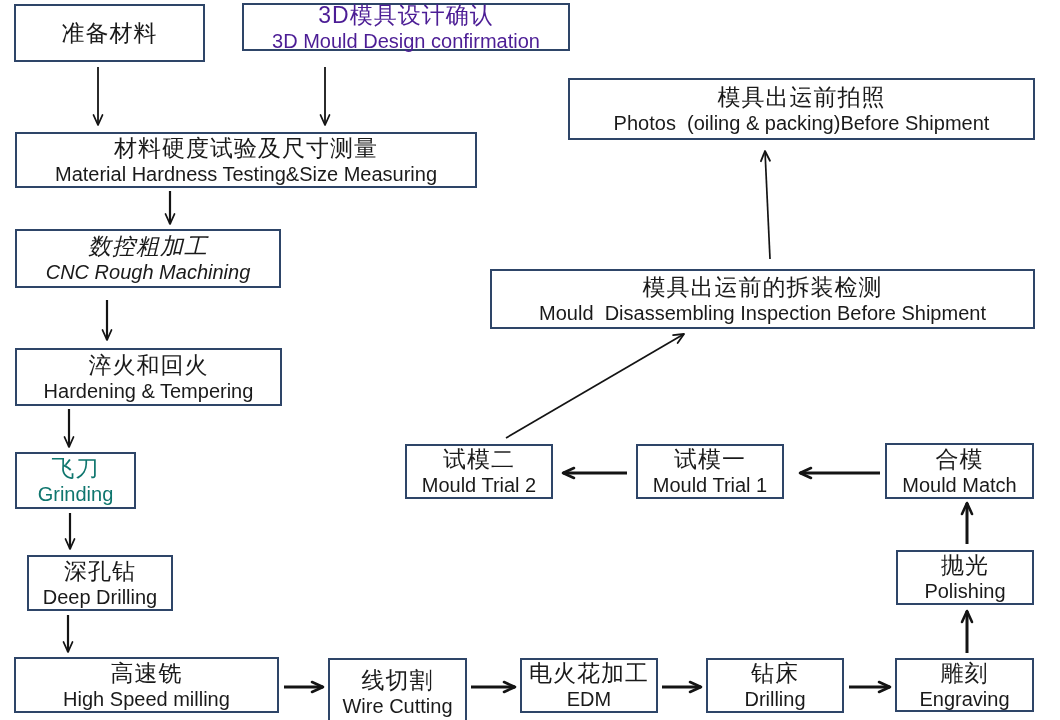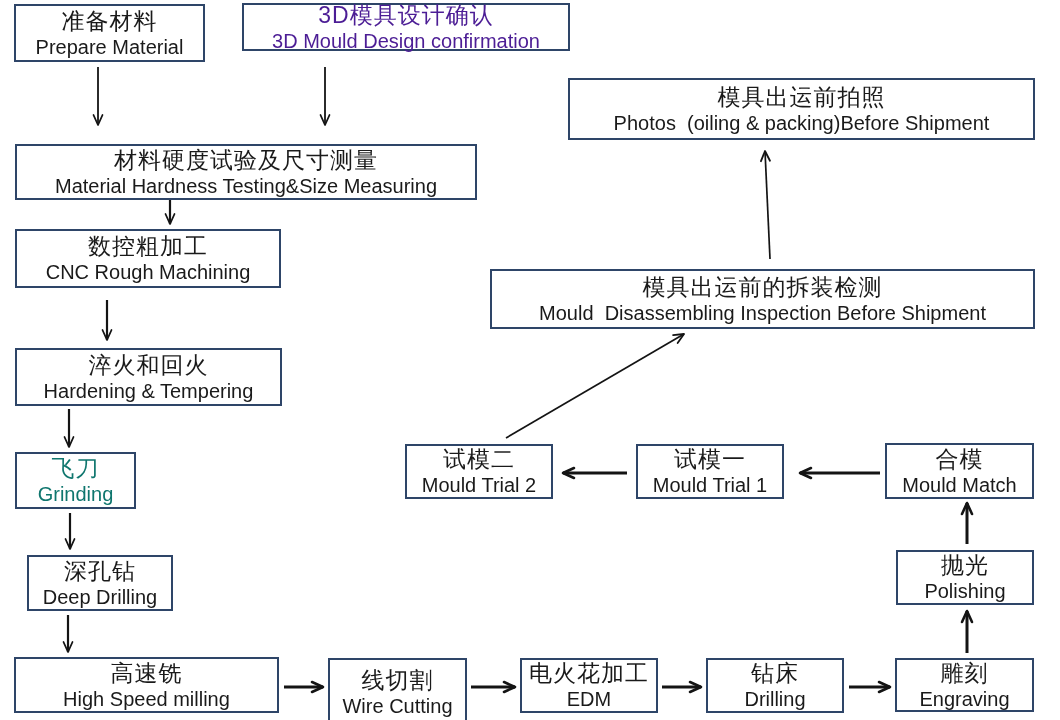--- a/index.html
+++ b/index.html
@@ -74,35 +74,34 @@
         <line x1="967" y1="544" x2="967" y2="503" stroke="#141414" stroke-width="3" marker-end="url(#head-thick)"></line>
         <line x1="880" y1="473" x2="800" y2="473" stroke="#141414" stroke-width="3.2" marker-end="url(#head-thick)"></line>
         <line x1="627" y1="473" x2="563" y2="473" stroke="#141414" stroke-width="3.2" marker-end="url(#head-thick)"></line>
         <line x1="506" y1="438" x2="684" y2="334" stroke="#141414" stroke-width="1.7" marker-end="url(#head-thin)"></line>
         <line x1="770" y1="259" x2="765" y2="151" stroke="#141414" stroke-width="1.7" marker-end="url(#head-thin)"></line>
       </g>
   </svg>
 
 <div class="node" style="left: 14px; top: 4px; width: 191px; height: 58px; border-color: rgb(46, 69, 104); color: rgb(26, 26, 26);">
       <div class="zh">准备材料</div>
-      <div class="en">Prepare Material</div>
     </div>
     <div class="node" style="left: 242px; top: 3px; width: 328px; height: 48px; border-color: rgb(46, 69, 104); color: #4c1d95;">
       <div class="zh">3D模具设计确认</div>
       <div class="en">3D Mould Design confirmation</div>
     </div>
     <div class="node" style="left: 568px; top: 78px; width: 467px; height: 62px; border-color: rgb(46, 69, 104); color: rgb(26, 26, 26);">
       <div class="zh">模具出运前拍照</div>
       <div class="en">Photos  (oiling &amp; packing)Before Shipment</div>
     </div>
-    <div class="node" style="left: 15px; top: 144px; width: 462px; height: 56px; border-color: rgb(46, 69, 104); color: rgb(26, 26, 26);">
+    <div class="node" style="left: 15px; top: 132px; width: 462px; height: 56px; border-color: rgb(46, 69, 104); color: rgb(26, 26, 26);">
       <div class="zh">材料硬度试验及尺寸测量</div>
       <div class="en">Material Hardness Testing&amp;Size Measuring</div>
     </div>
-    <div class="node" style="left: 15px; top: 229px; width: 266px; height: 59px; border-color: rgb(46, 69, 104); color: rgb(26, 26, 26);">
+    <div class="node" style="left: 15px; top: 229px; width: 266px; height: 59px; border-color: rgb(46, 69, 104); color: rgb(26, 26, 26); font-style: italic;">
       <div class="zh">数控粗加工</div>
       <div class="en">CNC Rough Machining</div>
     </div>
     <div class="node" style="left: 15px; top: 348px; width: 267px; height: 58px; border-color: rgb(46, 69, 104); color: rgb(26, 26, 26);">
       <div class="zh">淬火和回火</div>
       <div class="en">Hardening &amp; Tempering</div>
     </div>
     <div class="node" style="left: 15px; top: 452px; width: 121px; height: 57px; border-color: rgb(46, 69, 104); color: #0f766e;">
       <div class="zh">飞刀</div>
       <div class="en">Grinding</div>

